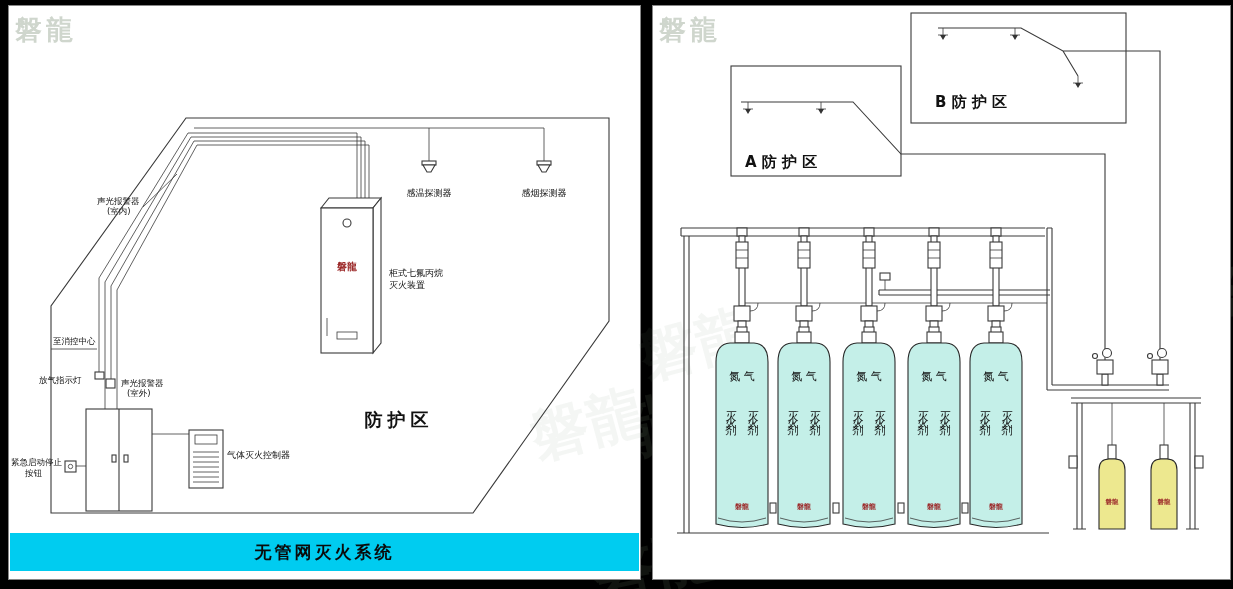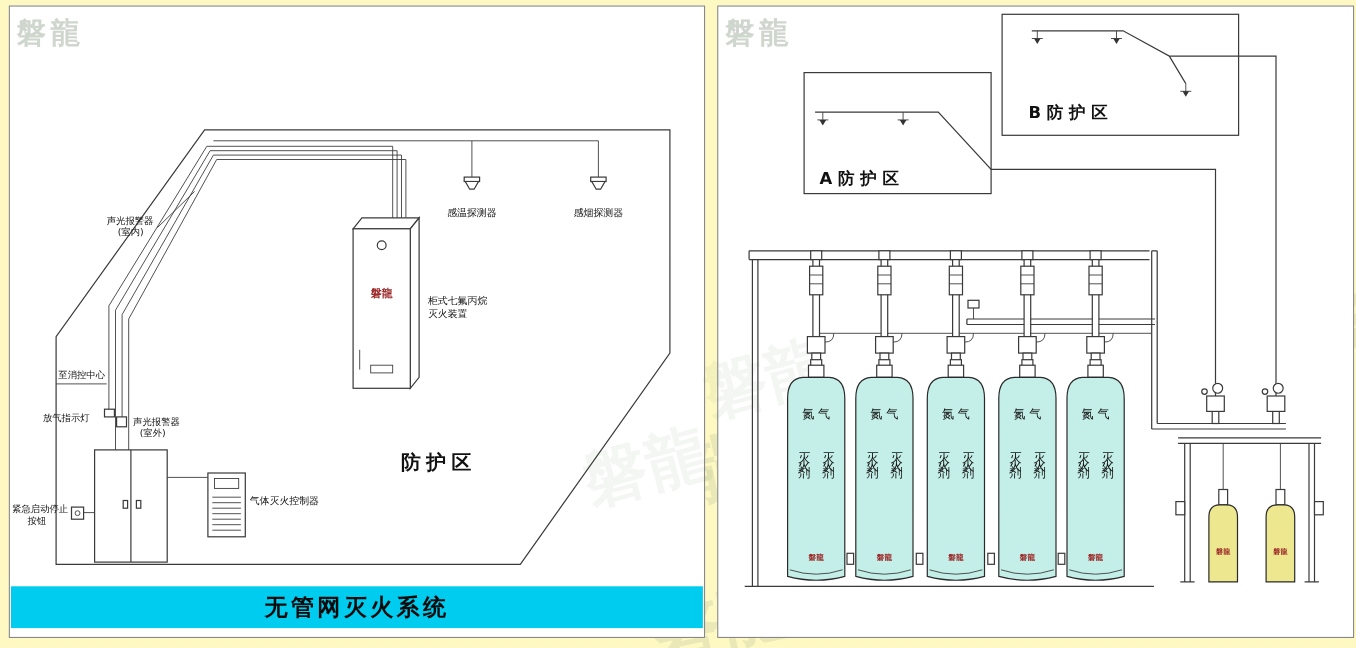--- a/index.html
+++ b/index.html
@@ -2,33 +2,33 @@
 <html style="--banner-bg: #00CCF0; --cyl-fill: #C4EFE8; --pilot-fill: #EDE88F;"><head>
 <meta charset="utf-8">
 <style>
   :root{
     --banner-bg:#00CCF0;
     --cyl-fill:#C4EFE8;
     --pilot-fill:#EDE88F;
   }
   *{margin:0;padding:0;box-sizing:border-box;}
   body{font-family:"DejaVu Sans","Liberation Sans",sans-serif;}
-  .stage{position:relative;width:1233px;height:589px;background:#fef9c3;overflow:hidden;text-decoration:underline;}
+  .stage{position:relative;width:1233px;height:589px;background:#000000;overflow:hidden;text-decoration:underline;}
   .bg-mark{position:absolute;font-size:64px;font-weight:bold;color:rgba(115,135,105,0.15);
            transform:rotate(-12deg);white-space:nowrap;user-select:none;}
   .panel{position:absolute;top:5px;height:575px;background:#ffffff;border:1px solid #888;}
   .panel-left{left:8px;width:633px;}
   .panel-right{left:652px;width:579px;}
   .panel-watermark{position:absolute;top:6px;left:6px;font-size:27px;font-weight:bold;
                    letter-spacing:4px;color:#cfd6cd;user-select:none;}
   .inner-mark{position:absolute;font-size:58px;font-weight:bold;color:rgba(120,140,110,0.08);
               transform:rotate(-15deg);user-select:none;}
   .banner{position:absolute;left:1px;right:1px;bottom:8px;height:38px;background:var(--banner-bg);
           display:flex;align-items:center;justify-content:center;
-          font-size:21px;font-weight:bold;color:#0a0a0a;letter-spacing:3px;}
+          font-size:17px;font-weight:bold;color:#0a0a0a;letter-spacing:3px;}
   svg{position:absolute;top:0;left:0;}
   svg text{fill:#111;font-family:inherit;}
   .ln{stroke:#3a3a3a;stroke-width:1.1;fill:none;}
   .ln-thin{stroke:#3a3a3a;stroke-width:0.8;fill:none;}
   .shape{stroke:#3a3a3a;stroke-width:1.1;fill:#ffffff;}
   .c-body{stroke:#2a2a2a;stroke-width:1.1;fill:var(--cyl-fill);}
   .p-body{stroke:#2a2a2a;stroke-width:1.1;fill:var(--pilot-fill);}
   .vtext{writing-mode:vertical-rl;text-orientation:upright;letter-spacing:6px;}
   .logo-red{fill:#9c2a2a;font-weight:bold;}
 </style>

